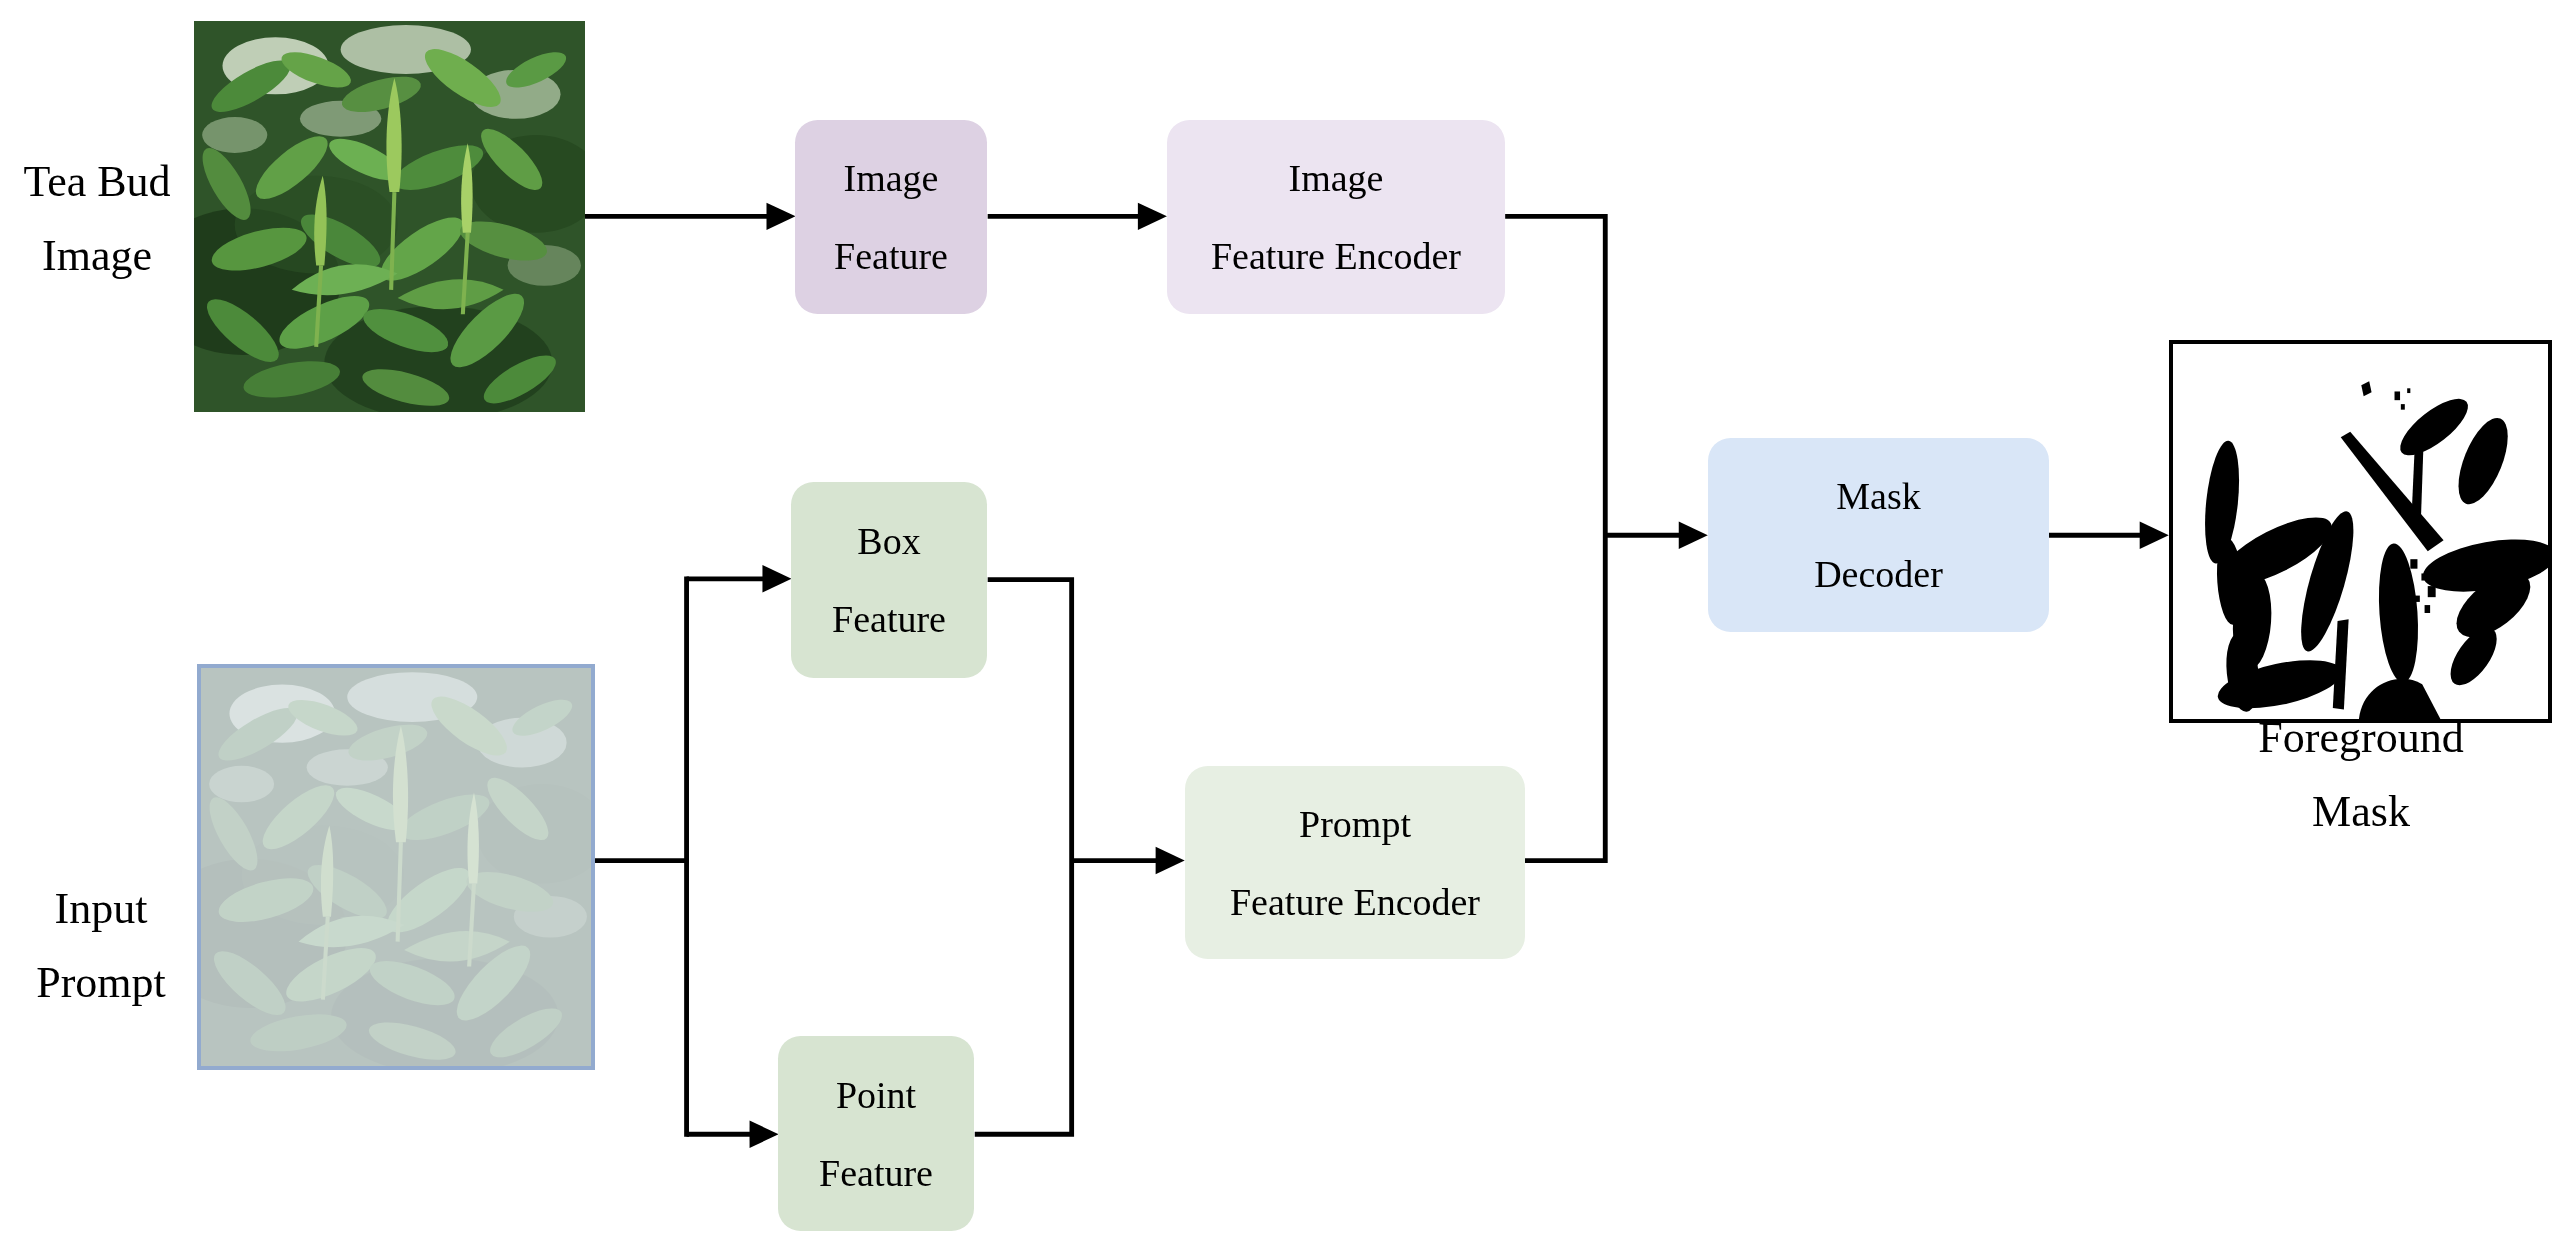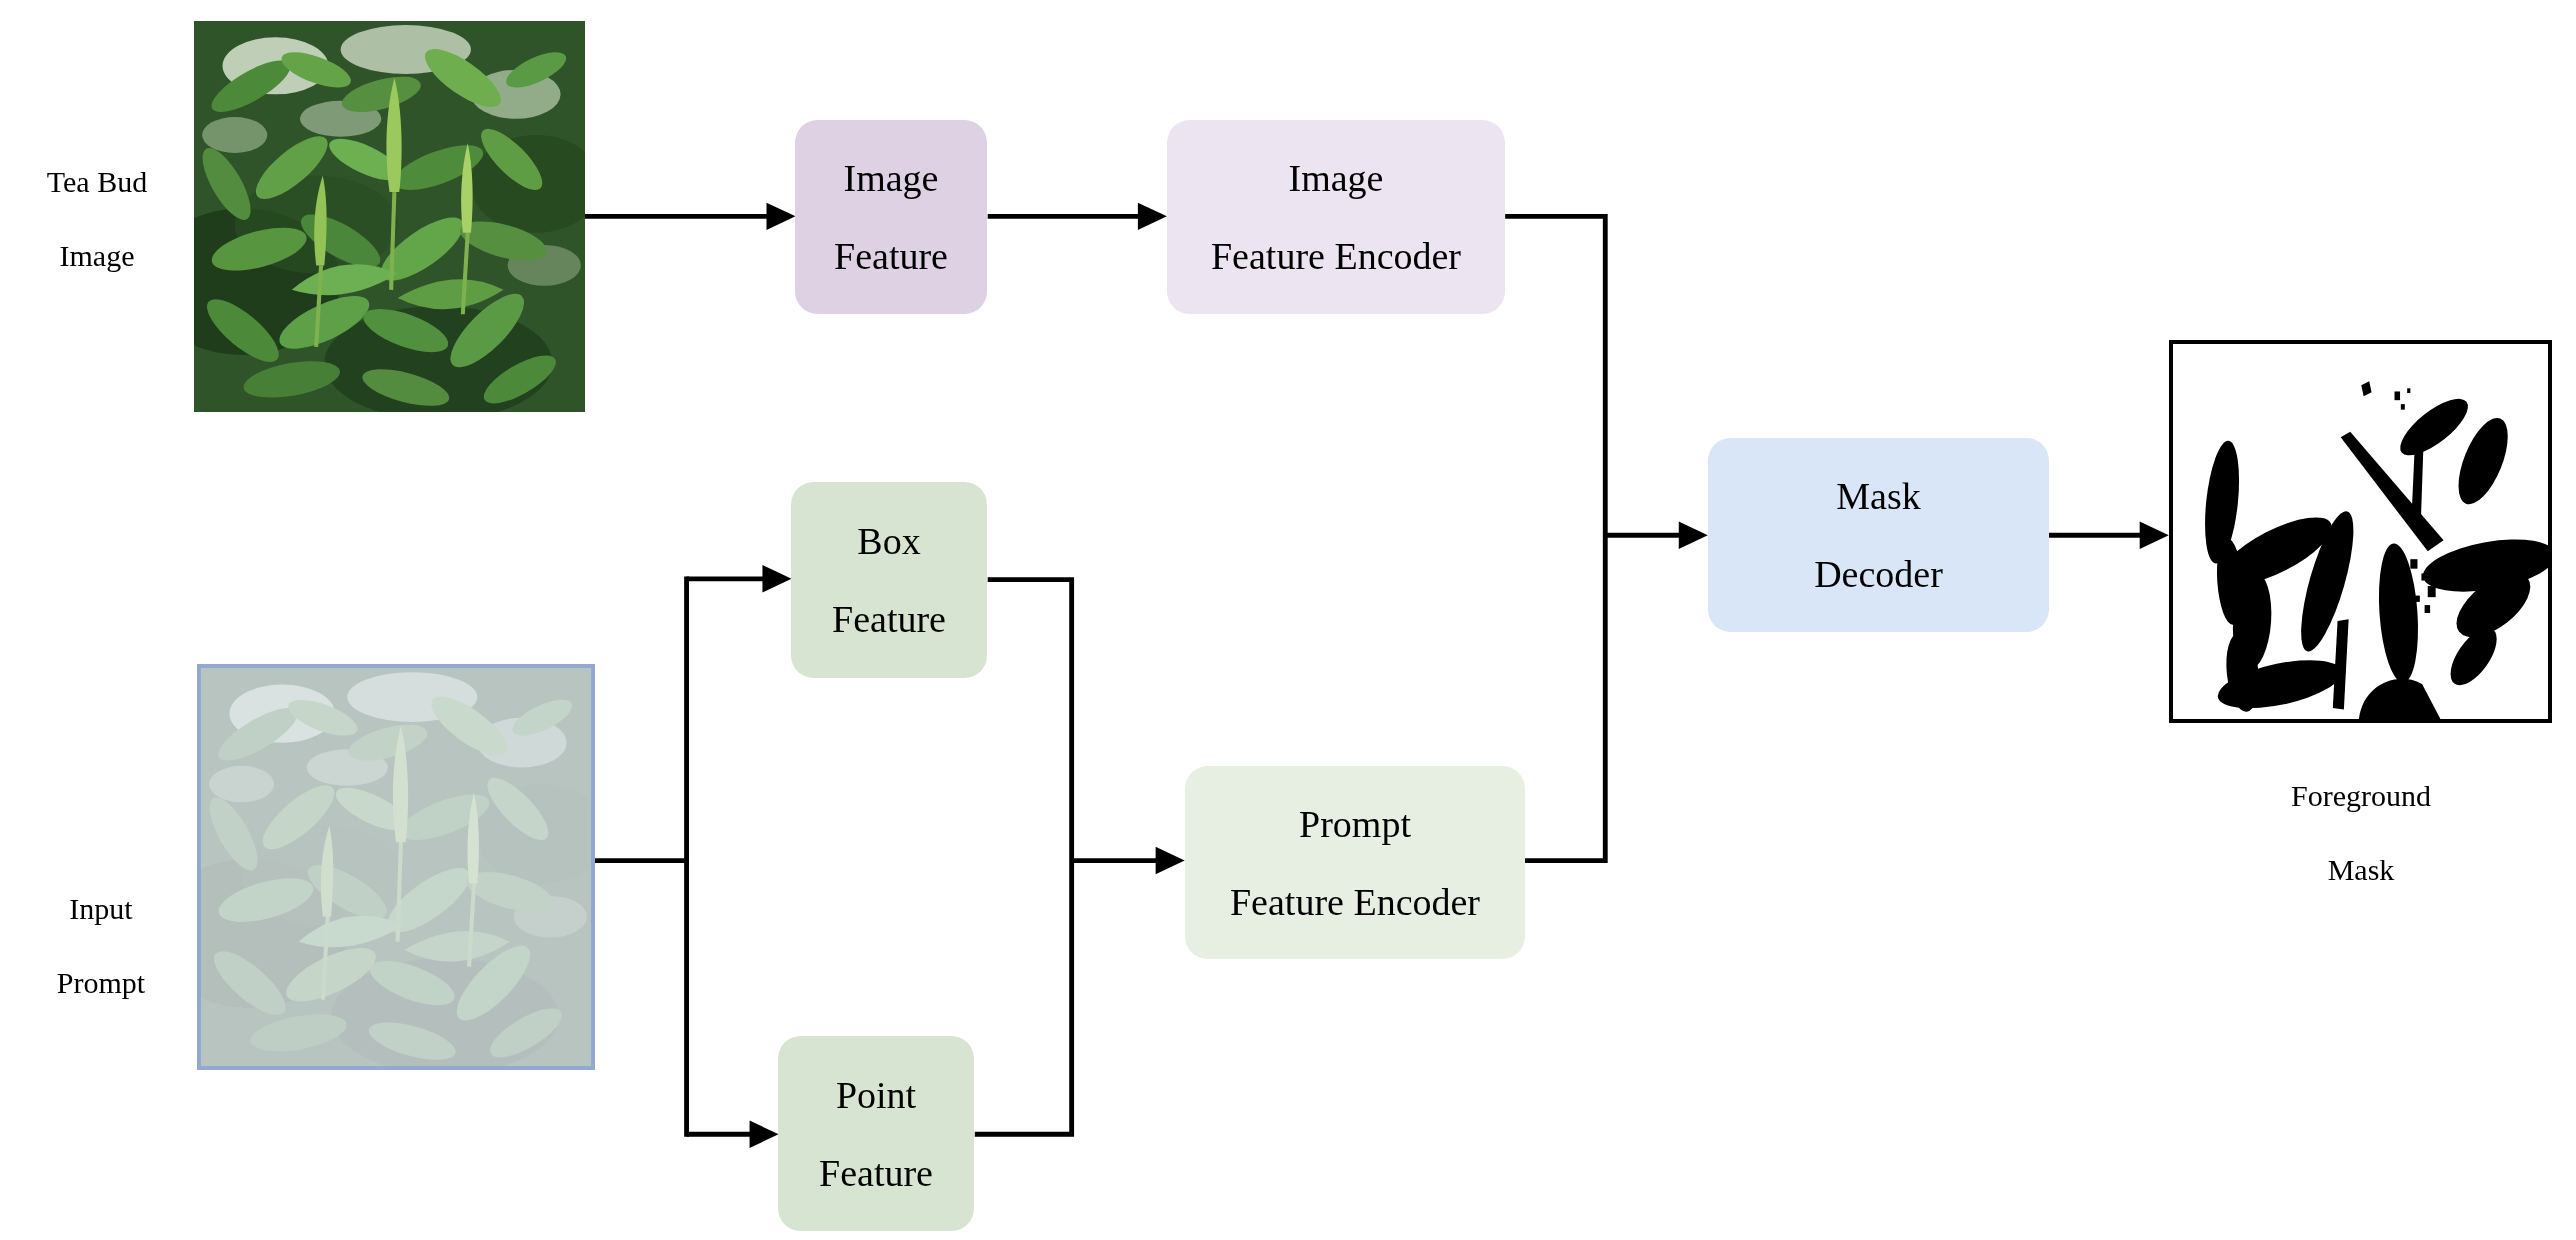--- a/index.html
+++ b/index.html
@@ -26,25 +26,25 @@
   }
   #node-image-feature        {left:795px; top:120px; width:192px;height:194px;background:var(--image-feature);}
   #node-image-feature-encoder{left:1167px;top:120px; width:338px;height:194px;background:var(--image-feature-encoder);}
   #node-box-feature          {left:791px; top:482px; width:196px;height:196px;background:var(--prompt-feature);align-items:center;}
   #node-point-feature        {left:778px; top:1036px;width:196px;height:195px;background:var(--prompt-feature);}
   #node-prompt-feature-encoder{left:1185px;top:766px;width:340px;height:193px;background:var(--prompt-feature-encoder);}
   #node-mask-decoder         {left:1708px;top:438px; width:341px;height:194px;background:var(--mask-decoder);}
   
   .side-label{
     position:absolute;text-align:center;
-    font-size:30px;line-height:74px;white-space:nowrap;
+    font-size:44px;line-height:74px;white-space:nowrap;
   }
   #label-tea-bud-image {left:6.5px;   top:145px; width:181px;}
   #label-input-prompt  {left:12px;  top:872px;width:178px;}
-  #label-foreground-mask{left:2159px;top:759px;width:404px;}
+  #label-foreground-mask{left:2159px;top:701px;width:404px;}
   
   .photo{position:absolute;overflow:hidden;}
   #tea-bud-photo{left:194px;top:21px;width:391px;height:391px;}
   #input-prompt-photo{
     left:197px;top:664px;width:390px;height:398px;
     border:4.8px solid var(--prompt-image-border);
     background:#f4f7f4;
   }
   #input-prompt-photo svg{opacity:.34;filter:saturate(.75);}
   #input-prompt-photo .blue-cast{

